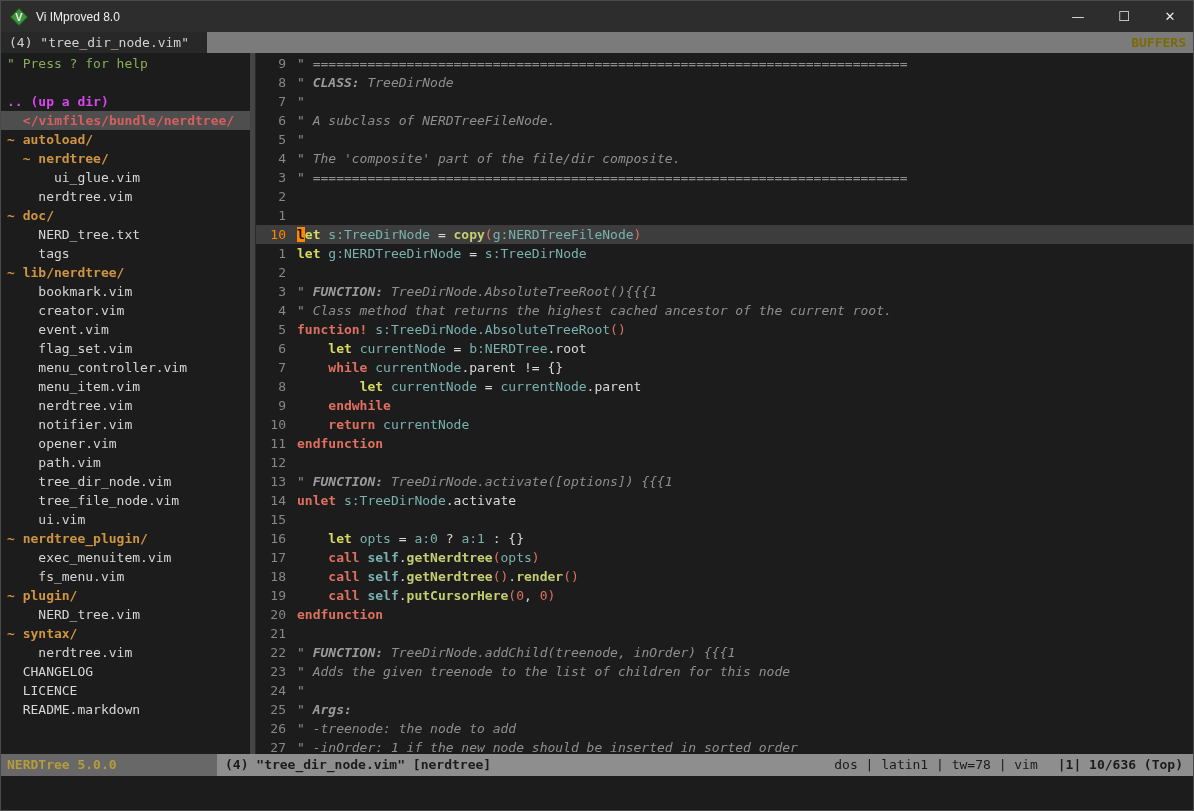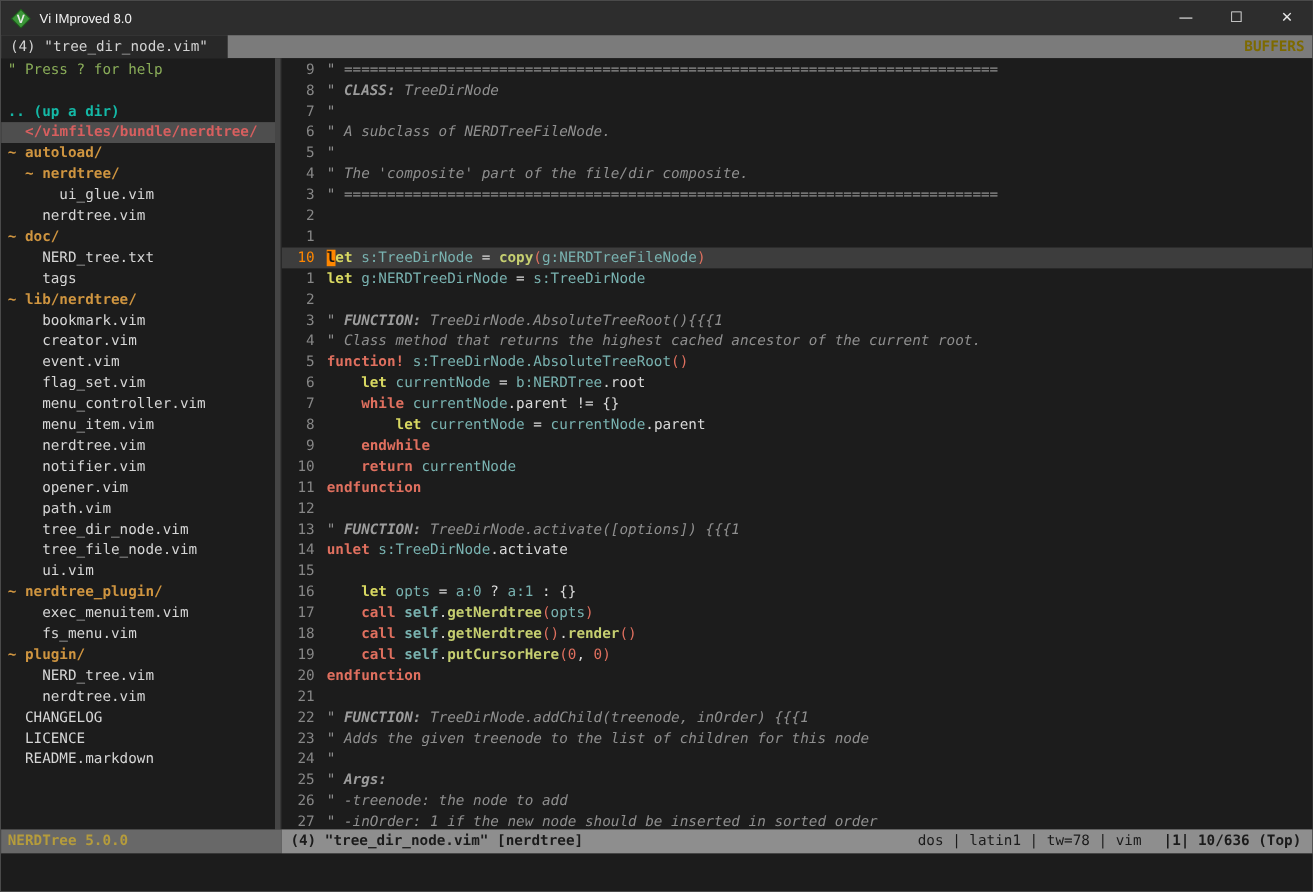--- a/index.html
+++ b/index.html
@@ -50,21 +50,21 @@
   }
   .tab-fill{flex:1;}
   .buffers-label{
     color:#7d6a00;font-weight:bold;padding:4px 7px;display:flex;align-items:center;
   }
   
   .main{flex:none;height:701px;display:flex;font-size:13px;line-height:19px;}
   .tree{width:249px;flex:none;padding-top:1px;overflow:hidden;background:var(--bg);}
   .trow{height:19px;white-space:pre;padding-left:6px;}
   .trow.help{color:var(--help-green);}
-  .trow.up{color:#14b8a6;font-weight:bold;}
+  .trow.up{color:#d946ef;font-weight:bold;}
   .trow.root{background:#4e4e4e;color:var(--tree-root-red);font-weight:bold;text-align:center;}
   .trow.dir{color:var(--directory-orange);font-weight:bold;}
   .trow.file{color:#d6d6d6;}
   .vsep{width:6px;flex:none;background:#454545;border-right:1px solid #2a2a2a;}
   .editor{flex:1;padding-top:1px;overflow:hidden;background:var(--bg);}
   .erow{height:19px;display:flex;white-space:pre;}
   .erow.cur{background:var(--current-line);}
   .lnum{width:30px;flex:none;text-align:right;color:#878787;margin-right:11px;}
   .lnum.curnum{color:var(--cursor);}
   .ltext{white-space:pre;color:#d9d9d9;}
@@ -75,21 +75,21 @@
   .t-id{color:var(--identifier-teal);}
   .t-idb{color:var(--identifier-teal);font-weight:bold;}
   .t-fn{color:var(--function-green);font-weight:bold;}
   .t-par{color:var(--keyword-red);}
   .t-num{color:var(--keyword-red);}
   .t-fg{color:#d9d9d9;}
   .t-cursor{background:var(--cursor);color:#141414;font-weight:bold;}
   
   .statusline{height:22px;flex:none;display:flex;font-size:13px;line-height:22px;}
   .sl-left{
-    width:255px;flex:none;background:#686868;color:#b59c3c;font-weight:bold;
+    width:216px;flex:none;background:#686868;color:#b59c3c;font-weight:bold;
     padding-left:6px;white-space:pre;overflow:hidden;
   }
   .sl-right{
     flex:1;background:var(--statusline-gray);color:#1b1b1b;display:flex;
     padding:0 10px 0 8px;white-space:pre;overflow:hidden;
   }
   .sl-file{font-weight:bold;}
   .sl-spacer{flex:1;}
   .sl-info{margin-right:20px;}
   .sl-pos{font-weight:bold;}
@@ -147,20 +147,21 @@
         <div class="trow file">    opener.vim</div>
         <div class="trow file">    path.vim</div>
         <div class="trow file">    tree_dir_node.vim</div>
         <div class="trow file">    tree_file_node.vim</div>
         <div class="trow file">    ui.vim</div>
         <div class="trow dir">~ nerdtree_plugin/</div>
         <div class="trow file">    exec_menuitem.vim</div>
         <div class="trow file">    fs_menu.vim</div>
         <div class="trow dir">~ plugin/</div>
         <div class="trow file">    NERD_tree.vim</div>
+        <div class="trow dir">~ syntax/</div>
         <div class="trow file">    nerdtree.vim</div>
         <div class="trow file">  CHANGELOG</div>
         <div class="trow file">  LICENCE</div>
         <div class="trow file">  README.markdown</div>
       </div>
     <div class="vsep"></div>
     <div class="editor" id="editor">
         <div class="erow"><span class="lnum">9</span><span class="ltext"><span class="t-com">" ============================================================================</span></span></div>
         <div class="erow"><span class="lnum">8</span><span class="ltext"><span class="t-com">" </span><span class="t-comb">CLASS:</span><span class="t-com"> TreeDirNode</span></span></div>
         <div class="erow"><span class="lnum">7</span><span class="ltext"><span class="t-com">"</span></span></div>

